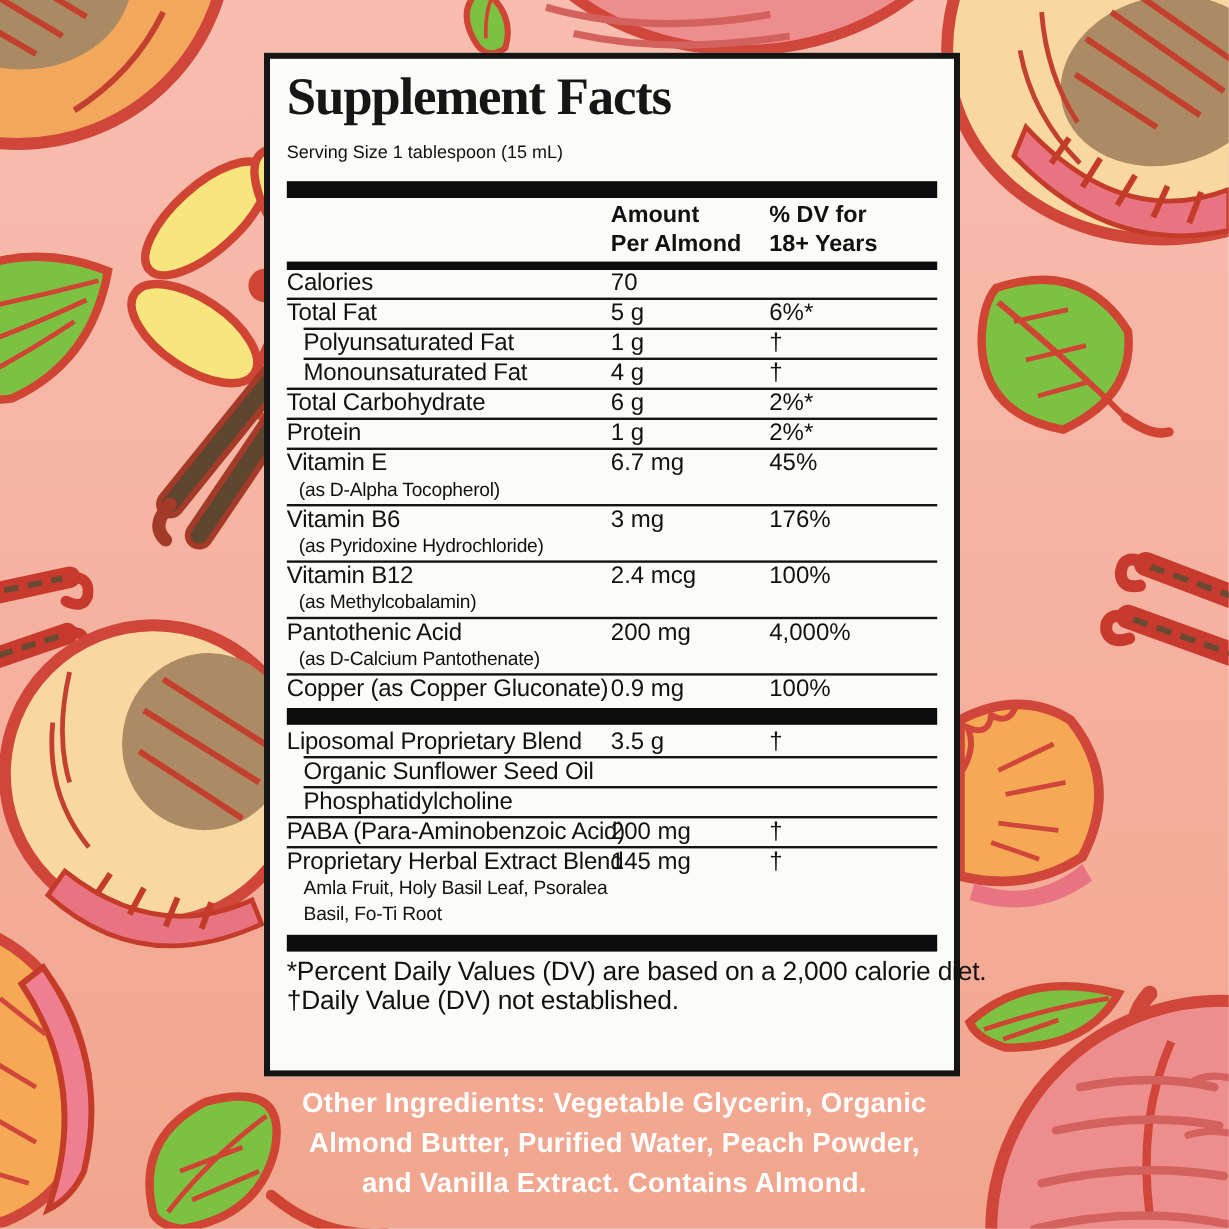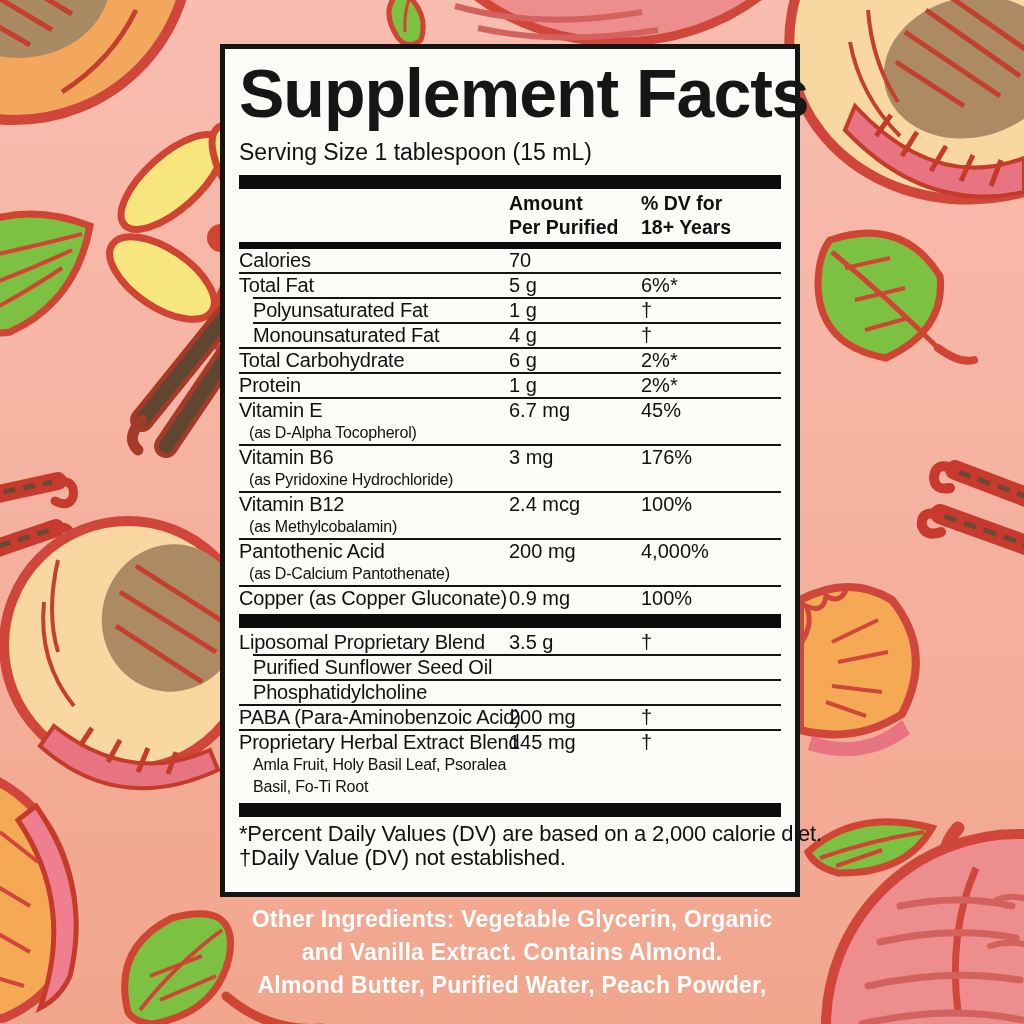--- a/index.html
+++ b/index.html
@@ -9,25 +9,25 @@
     font-family:"Liberation Sans",sans-serif;color:#111;
   }
   .bg-art{position:absolute;inset:0;z-index:0;}
   
   .panel{
     position:absolute;left:220px;top:44px;width:580px;height:853px;z-index:1;
     background:#fbfbf8;border:5px solid #151515;box-sizing:border-box;
     padding:8px 14px 0 14px;
   }
   .title{
-    margin:2px 0 0 0;font-weight:bold;font-size:68px;line-height:1.0;
-    letter-spacing:-1px;white-space:nowrap;color:#161616;
+    margin:2px 0 0 0;font-weight:bold;font-size:44px;line-height:1.0;
+    letter-spacing:-1px;white-space:nowrap;color:#161616;font-family:Liberation Serif, serif;
   }
   .serving-block{margin-top:12px;}
-  .serving-line{font-size:23px;line-height:26px;}
+  .serving-line{font-size:15px;line-height:26px;}
   .bar{background:#0c0c0c;}
   .bar-thick{height:14px;}
   .bar-med{height:7px;}
   .b1{margin-top:10px;}
   .b2{margin-top:3px;}
   .b3{margin-top:4px;margin-bottom:3px;}
   .b4{margin-top:5px;}
   .grid3{display:grid;grid-template-columns:minmax(0,1fr) 132px 140px;}
   .hdr{margin-top:2px;font-weight:bold;font-size:19.5px;line-height:24px;}
   .hdr .hcell{text-align:left;}
@@ -168,21 +168,21 @@
     <div class="serving-block">
       <div class="serving-line">Serving Size 1 tablespoon (15 mL)</div>
     </div>
 
     <div class="bar bar-thick b1"></div>
 
     <div class="hdr grid3">
       <div></div>
       <div class="hcell">
         <div>Amount</div>
-        <div>Per Purified</div>
+        <div>Per Almond</div>
       </div>
       <div class="hcell">
         <div>% DV for</div>
         <div>18+ Years</div>
       </div>
     </div>
 
     <div class="bar bar-med b2"></div>
 
     <div class="nrow">
@@ -282,21 +282,21 @@
     <div class="nrow">
       <div class="nrow-line grid3">
         <span class="name">Liposomal Proprietary Blend</span>
         <span class="amt">3.5 g</span>
         <span class="dv">†</span>
       </div>
     </div>
     <div class="sep inset"></div>
     <div class="nrow indent">
       <div class="nrow-line grid3">
-        <span class="name">Purified Sunflower Seed Oil</span>
+        <span class="name">Organic Sunflower Seed Oil</span>
         <span class="amt"></span>
           <span class="dv"></span>
       </div>
     </div>
     <div class="sep inset"></div>
     <div class="nrow indent">
       <div class="nrow-line grid3">
         <span class="name">Phosphatidylcholine</span>
         <span class="amt"></span>
           <span class="dv"></span>
@@ -324,17 +324,17 @@
     <div class="bar bar-thick b4"></div>
 
     <div class="footnotes">
       <div class="footnote">*Percent Daily Values (DV) are based on a 2,000 calorie diet.</div>
       <div class="footnote">†Daily Value (DV) not established.</div>
     </div>
   </div>
 
   <div class="other-ing">
     <div>Other Ingredients: Vegetable Glycerin, Organic</div>
+    <div>Almond Butter, Purified Water, Peach Powder,</div>
     <div>and Vanilla Extract. Contains Almond.</div>
-    <div>Almond Butter, Purified Water, Peach Powder,</div>
   </div>
 
 </div>
 
 </body></html>

